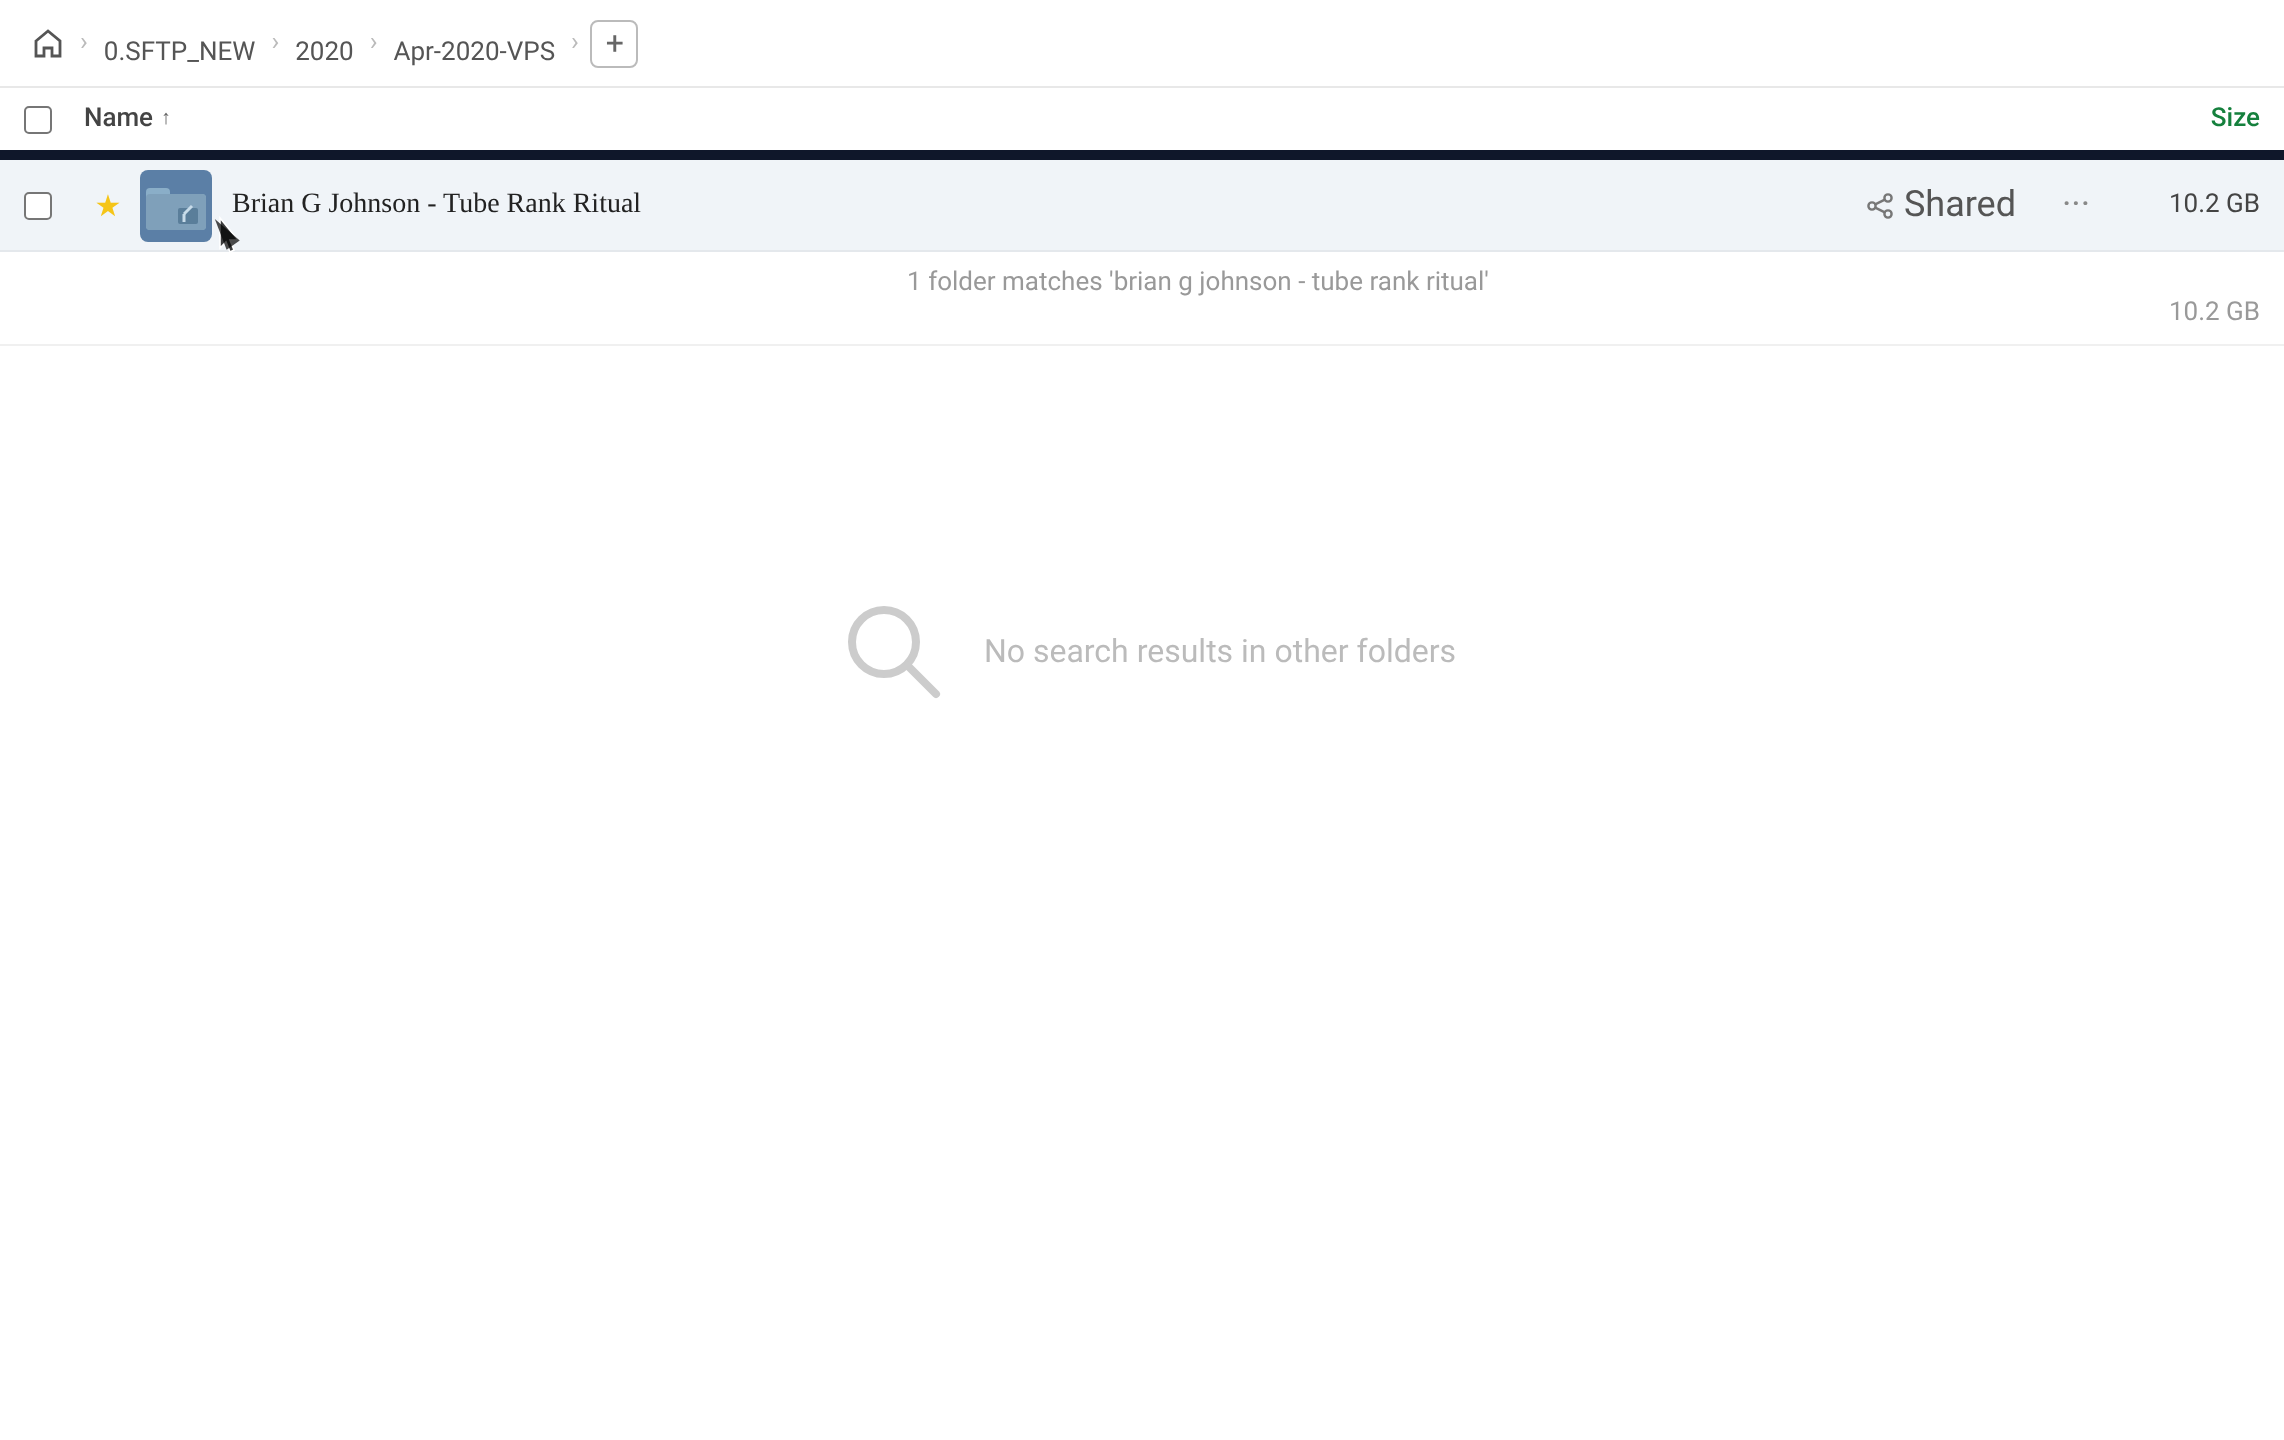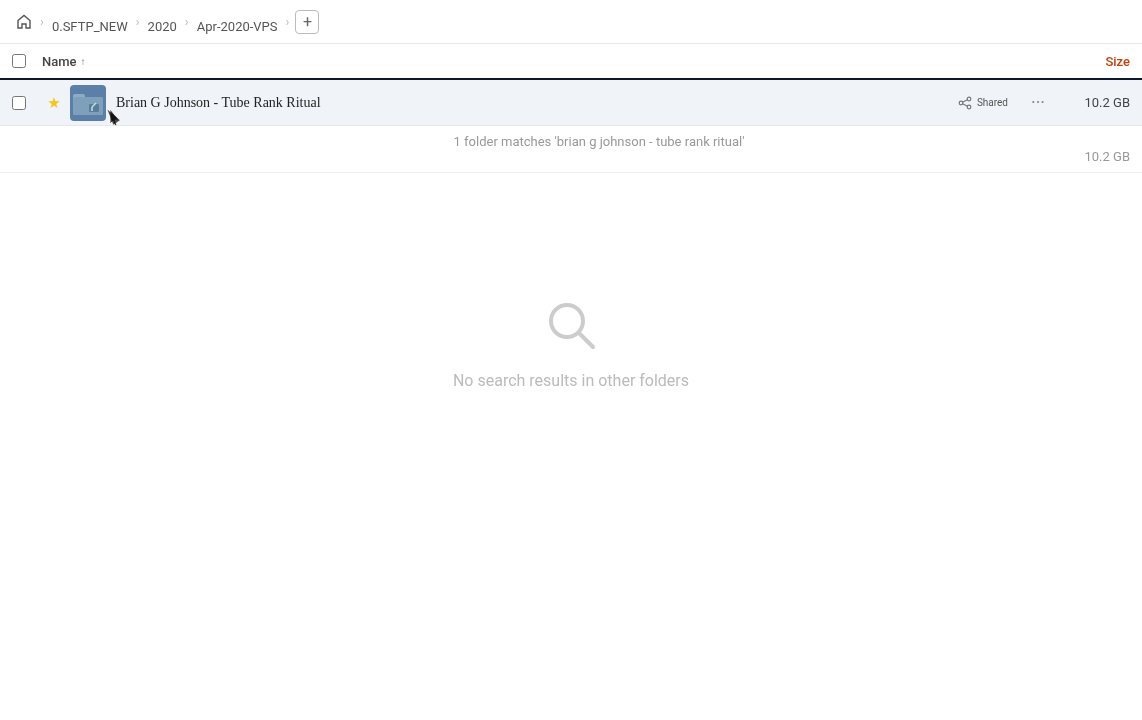--- a/index.html
+++ b/index.html
@@ -55,21 +55,21 @@
       color: #666;
       font-size: 16px;
       margin-left: 2px;
     }
 
     
     .col-header {
       display: flex;
       align-items: center;
       padding: 6px 12px;
-      border-bottom: 2px solid #0f172a;
+      border-bottom: 5px solid #0f172a;
       height: 36px;
       background: #fff;
     }
     .col-checkbox {
       width: 30px;
       display: flex;
       align-items: center;
     }
     .col-name {
       flex: 1;
@@ -81,21 +81,21 @@
       gap: 4px;
     }
     .sort-arrow {
       font-size: 10px;
       color: #666;
     }
     .col-size {
       width: 100px;
       text-align: right;
       font-size: 13px;
-      color: #c2410c;
+      color: #15803d;
       font-weight: 500;
     }
 
     
     .file-row {
       display: flex;
       align-items: center;
       padding: 6px 12px;
       background: #f0f4f8;
       border-bottom: 1px solid #e4e8ec;
@@ -137,21 +137,21 @@
       flex: 1;
       font-size: 14px;
       color: #222;
       font-family: Liberation Serif, serif;
     }
     .row-shared {
       display: flex;
       align-items: center;
       gap: 5px;
       color: #555;
-      font-size: 10px;
+      font-size: 18px;
       margin-right: 16px;
       justify-content: center;
     }
     .row-more {
       color: #888;
       font-size: 18px;
       width: 28px;
       height: 28px;
       display: flex;
       align-items: center;
@@ -179,21 +179,21 @@
     }
     .summary-size {
       margin-left: auto;
       color: #999;
       font-size: 13px;
     }
 
     
     .empty-state {
       display: flex;
-      flex-direction: column;
+      flex-direction: row;
       align-items: center;
       justify-content: center;
       margin-top: 120px;
       gap: 14px;
     }
     .empty-search-icon {
       width: 64px;
       height: 64px;
       display: flex;
       align-items: center;

